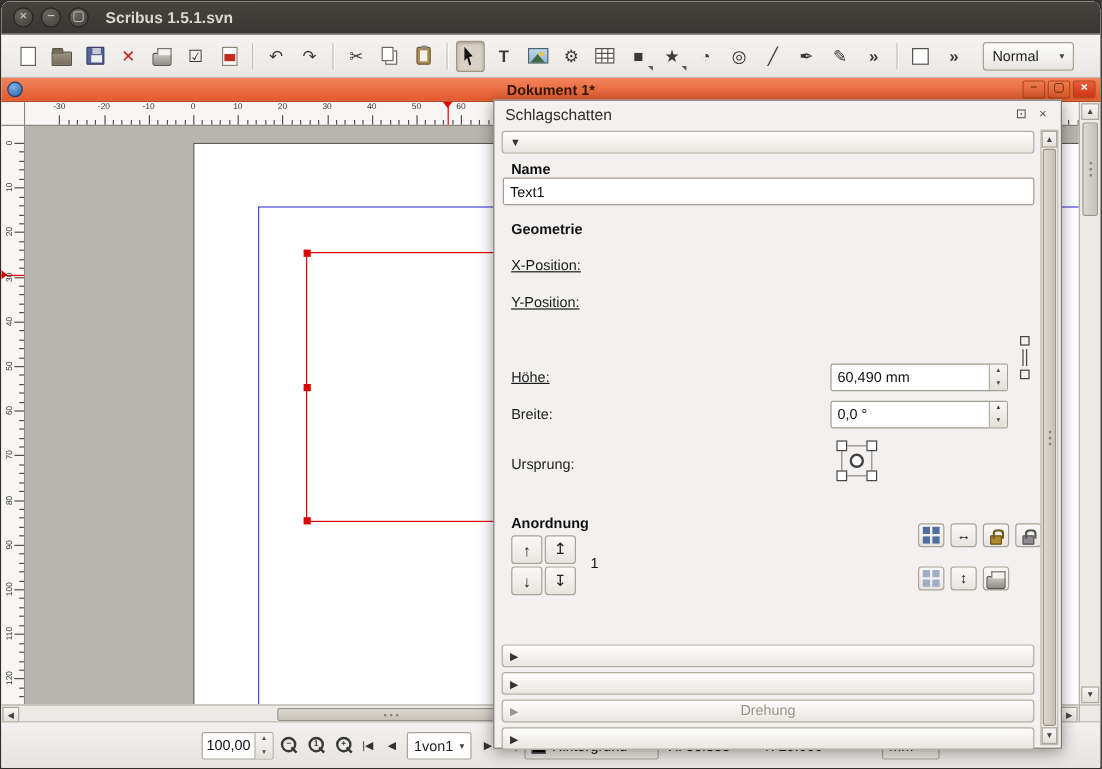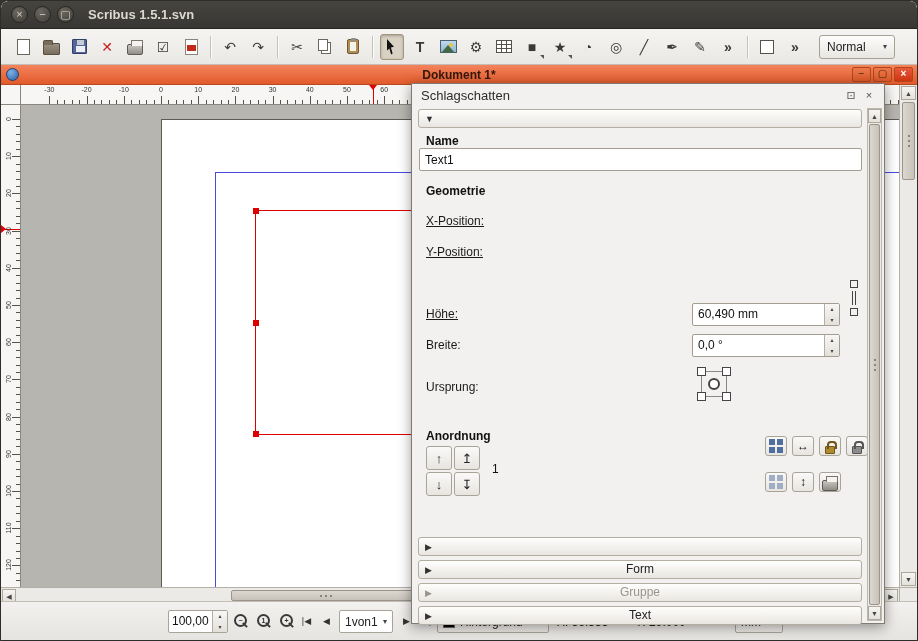--- a/index.html
+++ b/index.html
@@ -629,29 +629,27 @@
         <div class="pbtn">
           <span class="ci ci-printer"></span>
         </div>
       </div>
     <div class="sections">
         <div class="barbtn secbar" style="top: 453px;">
           <span class="sec-arrow">▶</span>
         </div>
         <div class="barbtn secbar" style="top: 476px;">
           <span class="sec-arrow">▶</span>
-          <span class="sec-label">Form</span>
         </div>
         <div class="barbtn secbar dis" style="top: 499px;">
           <span class="sec-arrow">▶</span>
-          <span class="sec-label">Gruppe</span>
+          <span class="sec-label">Drehung</span>
         </div>
         <div class="barbtn secbar" style="top: 522px;">
           <span class="sec-arrow">▶</span>
-          <span class="sec-label">Text</span>
         </div>
       </div>
     <div class="pp-sb">
       <span class="sb-arrow up">▲</span>
       <div class="pp-thumb"></div>
       <span class="sb-arrow down">▼</span>
     </div>
   </div>
 
   <div class="statusbar">

